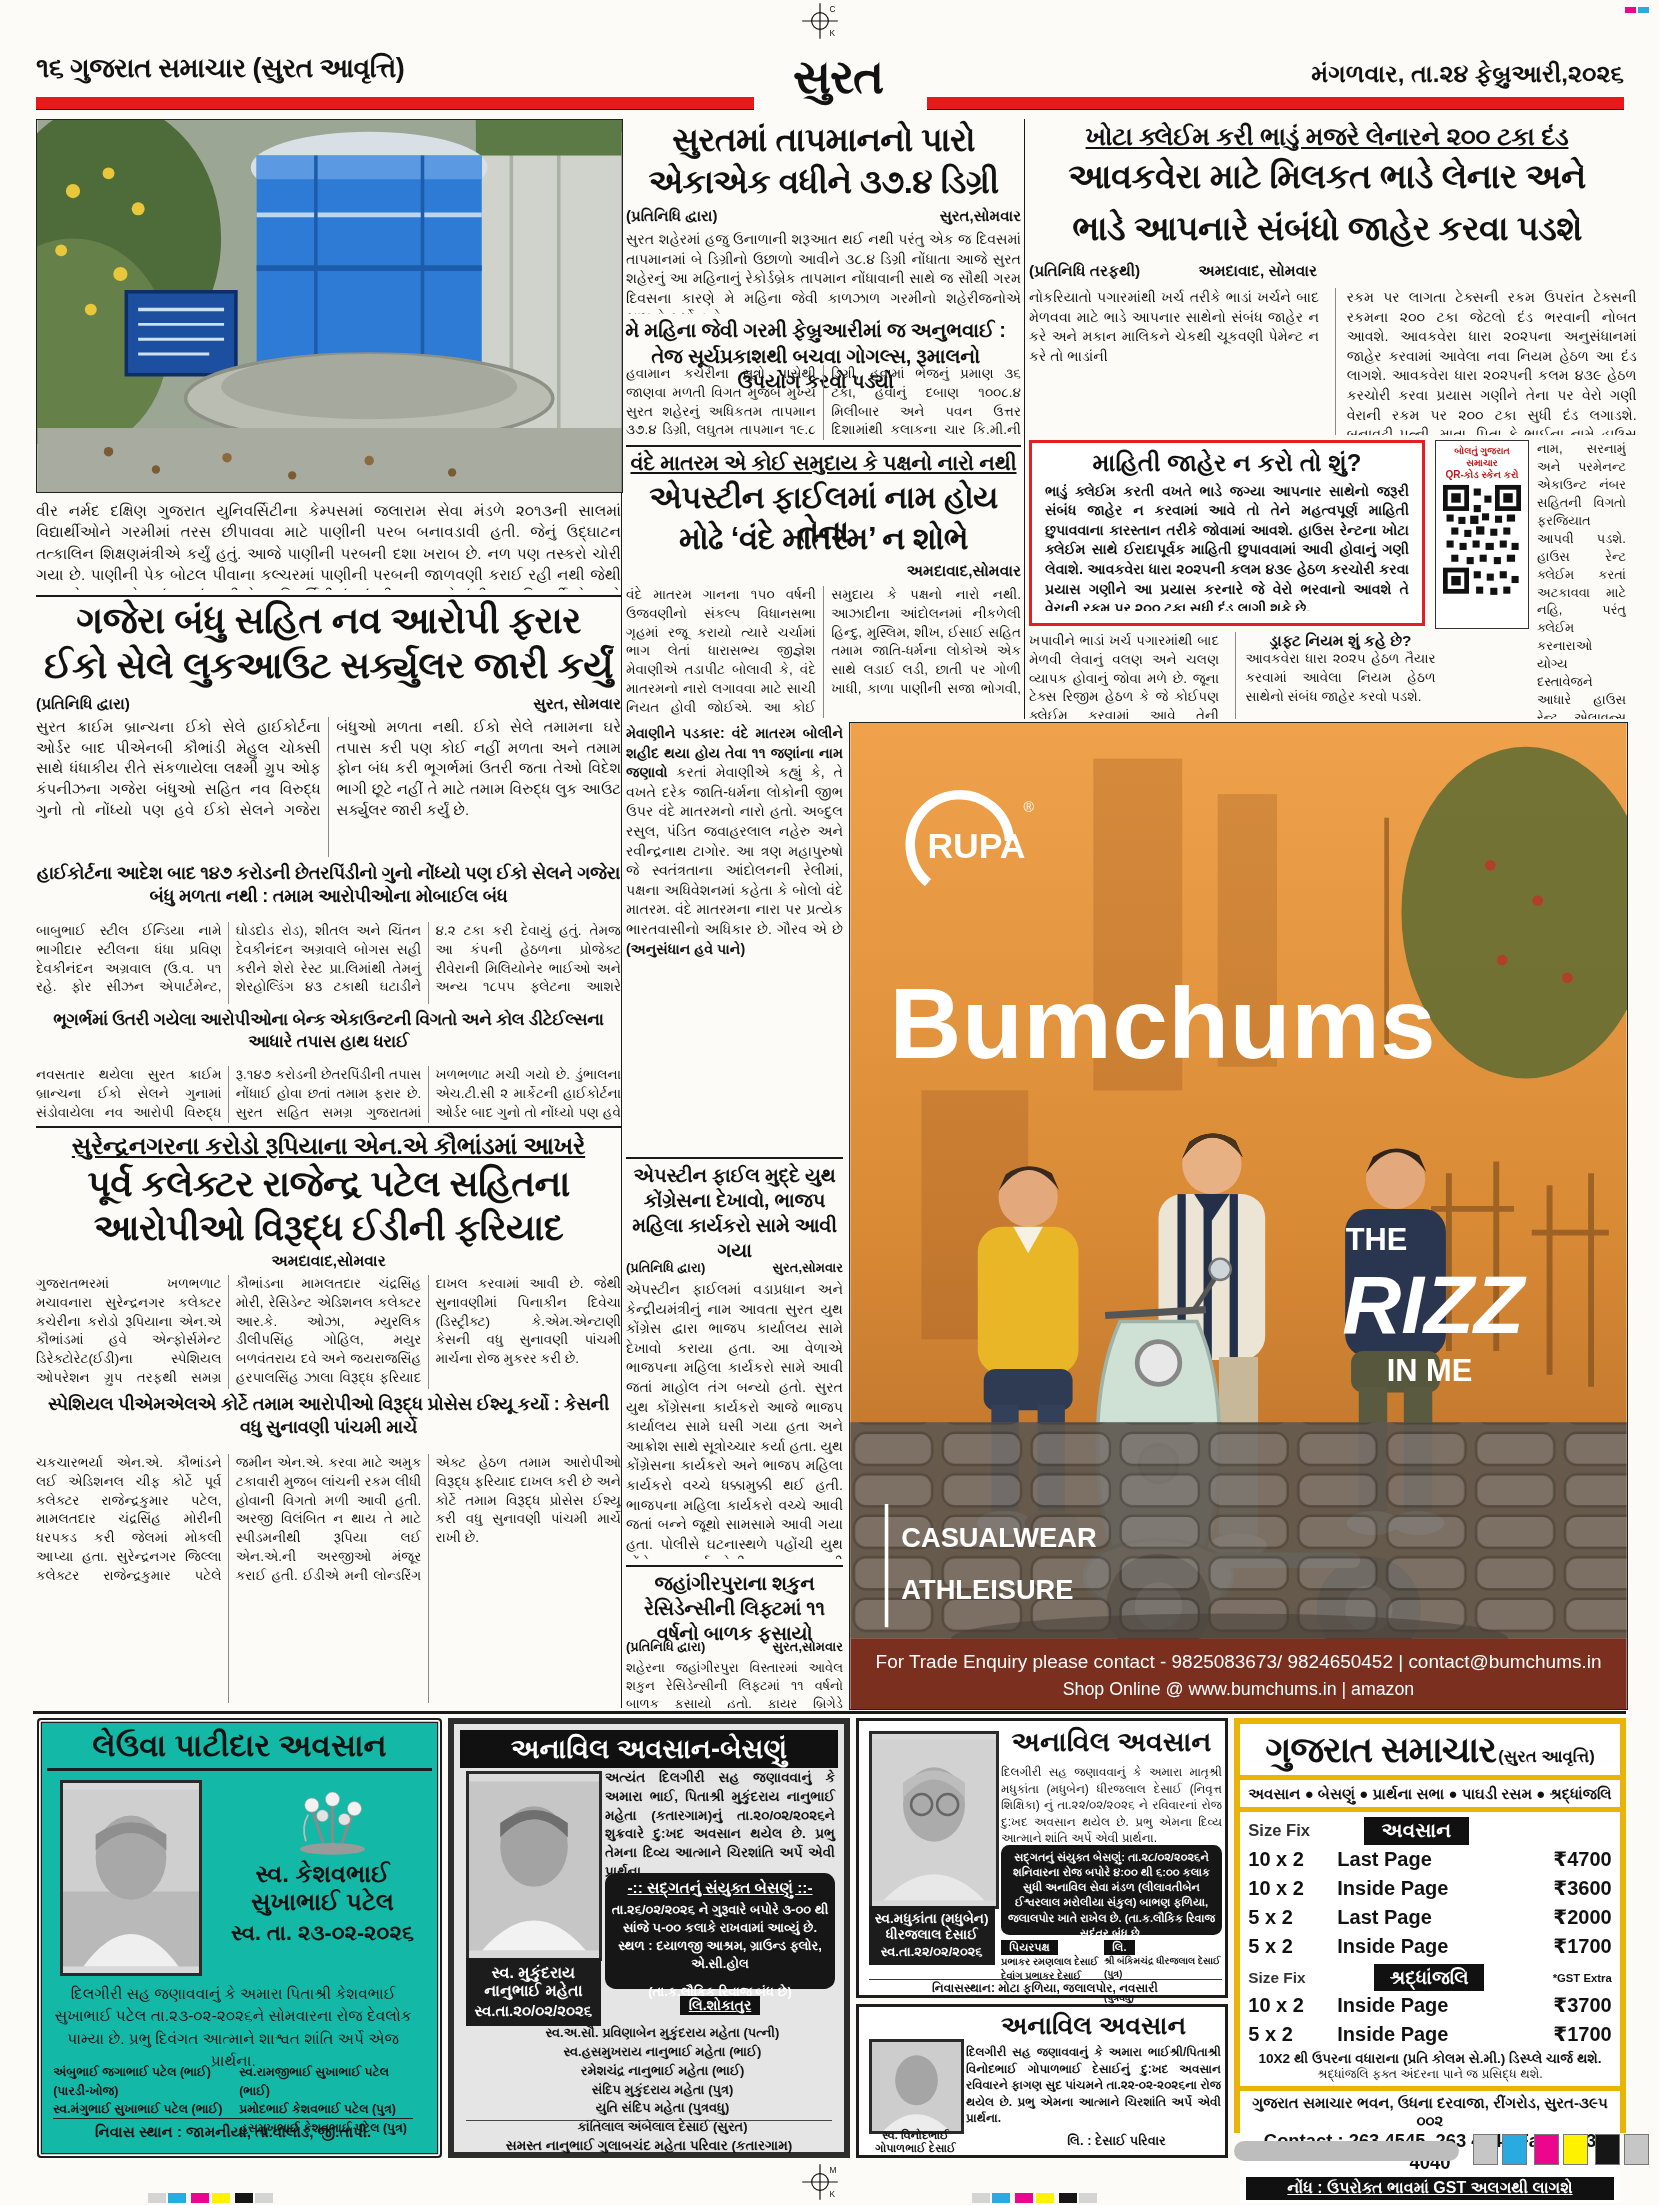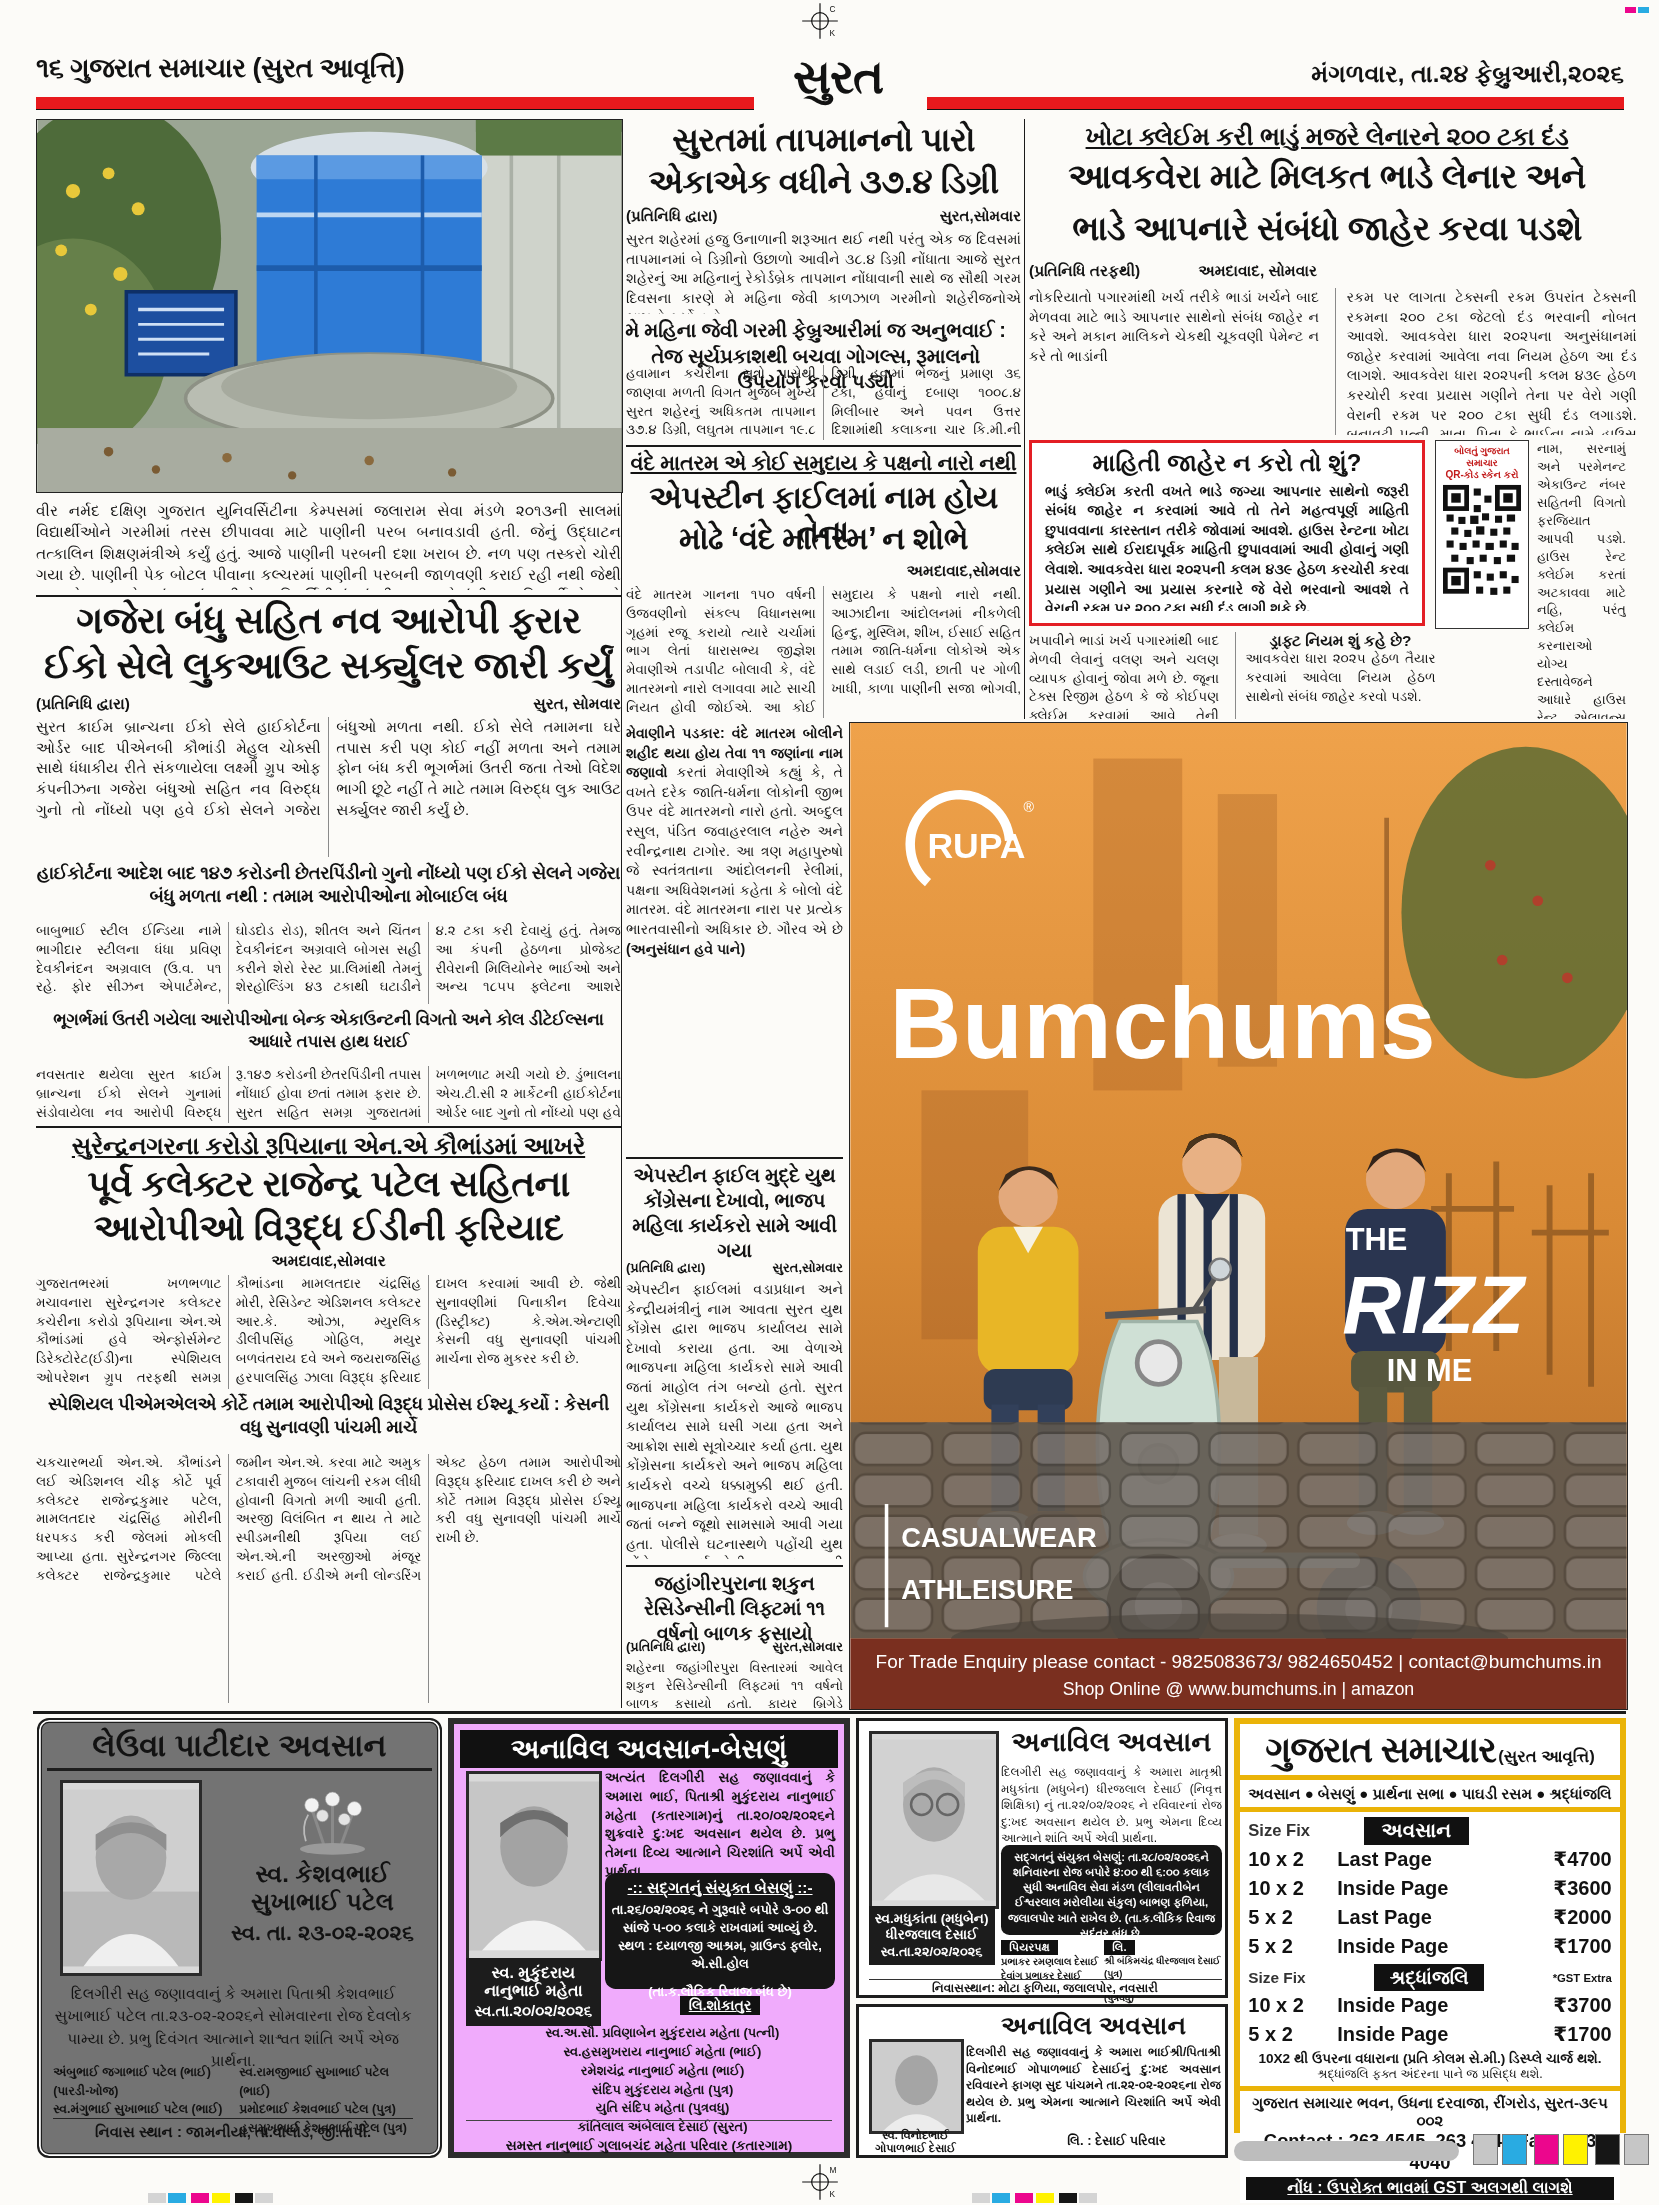--- a/index.html
+++ b/index.html
@@ -9,21 +9,21 @@
   .hl{font-weight:bold;line-height:1.1;text-align:center;letter-spacing:-0.6px;}
   .kick{font-weight:bold;text-align:center;text-decoration:underline;letter-spacing:-0.3px;}
   .byrow{display:flex;justify-content:space-between;font-weight:bold;}
   .body{text-align:justify;line-height:1.38;}
   .cols2{column-count:2;column-gap:15.4px;column-rule:0.6px solid #8a8a8a;}
   .cols3{column-count:3;column-gap:14.2px;column-rule:0.6px solid #8a8a8a;}
   .sub{font-weight:bold;text-align:center;line-height:1.28;letter-spacing:-0.3px;}
   .rule{background:#1a1a1a;}
   .cont{font-weight:bold;}
   .redbar{background:#e8191d;border-bottom:1.8px solid #111;}
-  .obit1{border:2.4px solid #1d1d1d;border-radius:12px;background:#737373;box-shadow:inset 0 0 0 1.8px #fff, inset 0 0 0 3px #1d1d1d;}
+  .obit1{border:2.4px solid #1d1d1d;border-radius:4px;background:#14b8a6;box-shadow:inset 0 0 0 1.8px #fff, inset 0 0 0 3px #1d1d1d;}
   .darkbox{background:#2d2d2d;}
   .chip{background:#111;color:#fff;font-weight:bold;display:inline-block;padding:1.2px 8.3px;}
   .besnu{background:#161616;color:#fff;border-radius:10.7px;font-weight:bold;text-align:center;}
   .pframe{border:3.6px solid #2a2a2a;background:#d9d9d9;}
   .sq{display:inline-block;width:22.5px;height:28.5px;border:1.2px solid #777;margin-right:4.7px;vertical-align:middle;}
   .msq{display:inline-block;width:18px;height:9.5px;margin-right:2.4px;}
   svg text{font-family:"Liberation Sans","DejaVu Sans",sans-serif;}
 </style>
 </head>
 <body>
@@ -366,21 +366,21 @@
       <div>અંબુભાઈ જગાભાઈ પટેલ (ભાઈ) (પારડી-ખોજ)</div>
       <div>સ્વ.મંગુભાઈ સુખાભાઈ પટેલ (ભાઈ)</div>
       <div>સ્વ.રામજીભાઈ સુખાભાઈ પટેલ (ભાઈ)</div>
       <div>પ્રમોદભાઈ કેશવભાઈ પટેલ (પુત્ર)</div>
       <div>હસમુખભાઈ કેશવભાઈ પટેલ (પુત્ર)</div>
     </div>
     <div class="abs" style="left:14.2px;top:398px;width:360px;font-size:15px;font-weight:bold;text-align:center;border-top:1.8px solid #222;padding-top:3.6px">નિવાસ સ્થાન : જામનીયા, તા.વાલોડ, જી.તાપી.</div>
   </div>
 
   <div class="abs darkbox" style="left:448px;top:1718px;width:402px;height:440px;padding:6px;box-sizing:border-box">
-    <div style="background:#f0abfc;width:100%;height:100%;position:relative;padding:6px;box-sizing:border-box">
+    <div style="background:#e5e5e5;width:100%;height:100%;position:relative;padding:6px;box-sizing:border-box">
       <div class="chip" style="display:block;text-align:center;font-size:27px;padding:3.6px 0">અનાવિલ અવસાન-બેસણું</div>
       <div class="abs pframe" style="left:12px;top:47px;width:130px;height:184px">
         <svg viewBox="0 0 200 260" style="width:100%;height:100%">
           <rect width="200" height="260" fill="#c6c6c6"></rect>
           <ellipse cx="100" cy="100" rx="52" ry="62" fill="#a3a3a3"></ellipse>
           <path d="M48,86 Q100,30 152,86 L152,64 Q100,24 48,64 Z" fill="#6f6f6f"></path>
           <path d="M20,260 Q100,168 180,260 Z" fill="#f2f2f2"></path>
         </svg>
       </div>
       <div class="abs" style="left:12px;top:234px;width:130px;background:#1c1c1c;color:#fff;text-align:center;padding:6px 2.4px">

